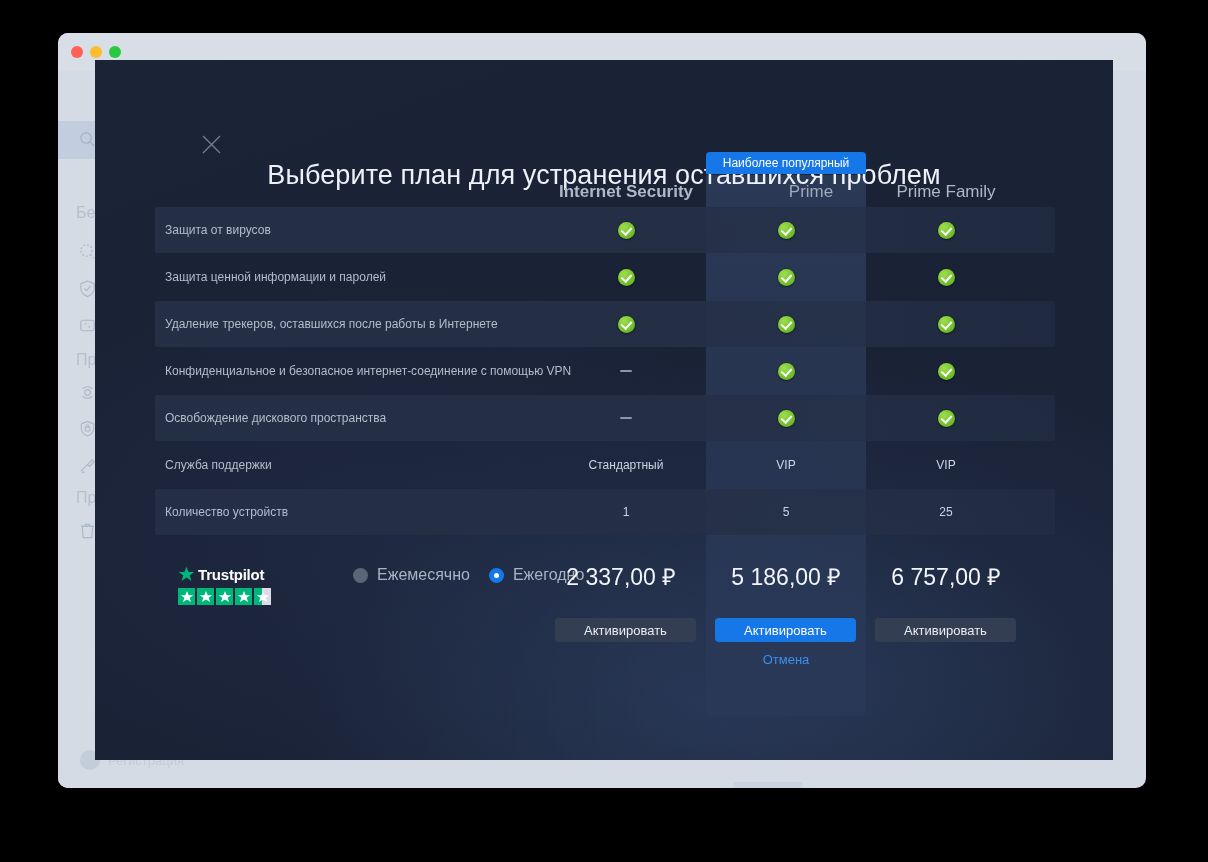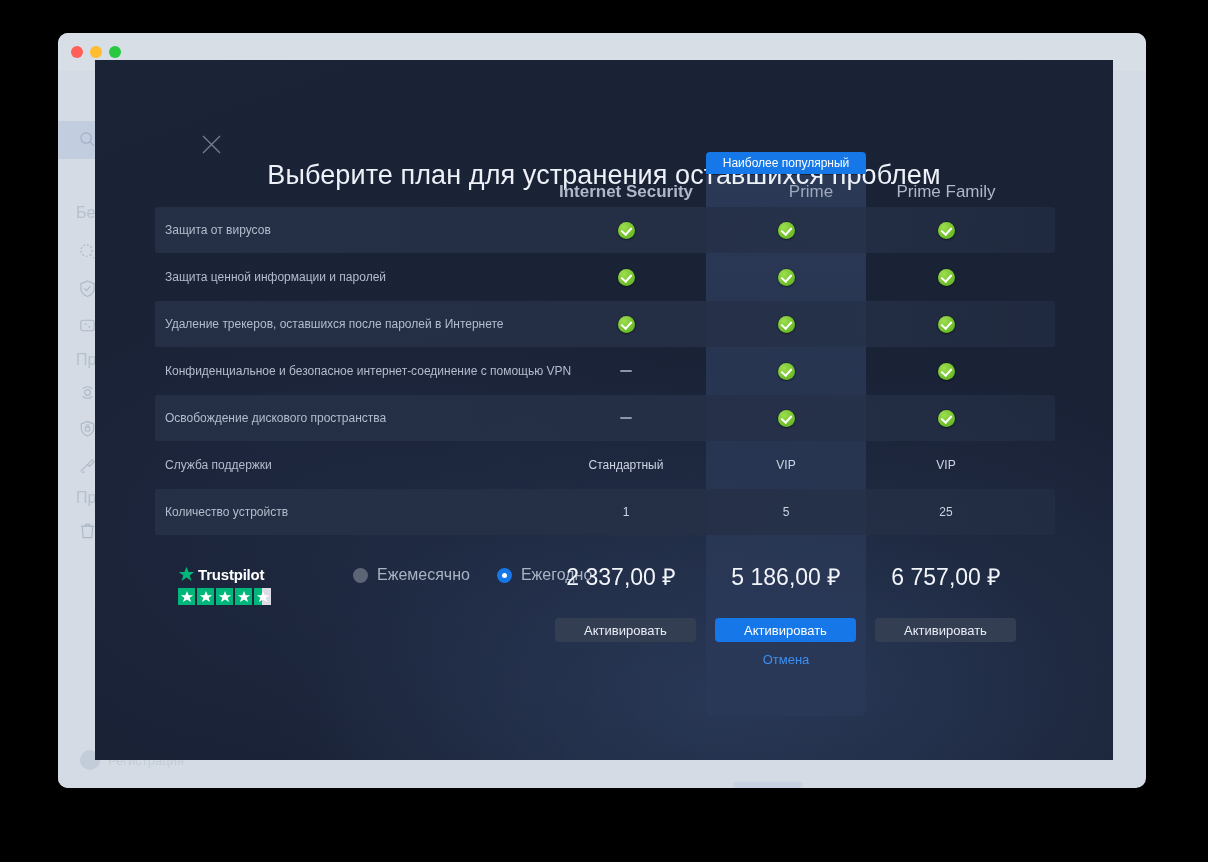--- a/index.html
+++ b/index.html
@@ -211,21 +211,21 @@
   #tp-logo-row { display: flex; align-items: center; gap: 3px; }
   #tp-name { color: #ffffff; font-size: 15px; font-weight: 700; letter-spacing: -.2px; }
   #tp-stars { display: flex; gap: 2px; margin-top: 5px; }
   .tp-star { width: 17px; height: 17px; background: #00b67a; position: relative; }
   .tp-star.half { background: linear-gradient(90deg, #00b67a 50%, #dcdce6 50%); }
   .tp-star svg { position: absolute; left: 1.5px; top: 1.5px; }
 
   #billing-toggle {
     position: absolute;
     left: 258px; top: 506px;
-    display: flex; align-items: center; gap: 8px;
+    display: flex; align-items: center; gap: 0;
     z-index: 6;
   }
   .radio-opt { display: flex; align-items: center; gap: 9px; cursor: pointer; margin-right: 19px; }
   .radio {
     width: 15px; height: 15px; border-radius: 50%;
     background: #5c6576;
     position: relative;
     flex: none;
   }
   .radio.on { background: #1677e8; }
@@ -379,21 +379,21 @@
         </div>
       <div class="cell c1">
           <span class="check"></span>
         </div>
       <div class="cell c2">
           <span class="check"></span>
         </div>
     </div>
 
     <div class="row stripe-left" style="top:241px">
-      <div class="row-label">Удаление трекеров, оставшихся после паролей в Интернете</div>
+      <div class="row-label">Удаление трекеров, оставшихся после работы в Интернете</div>
       <div class="cell c0">
           <span class="check"></span>
         </div>
       <div class="cell c1">
           <span class="check"></span>
         </div>
       <div class="cell c2">
           <span class="check"></span>
         </div>
     </div>

